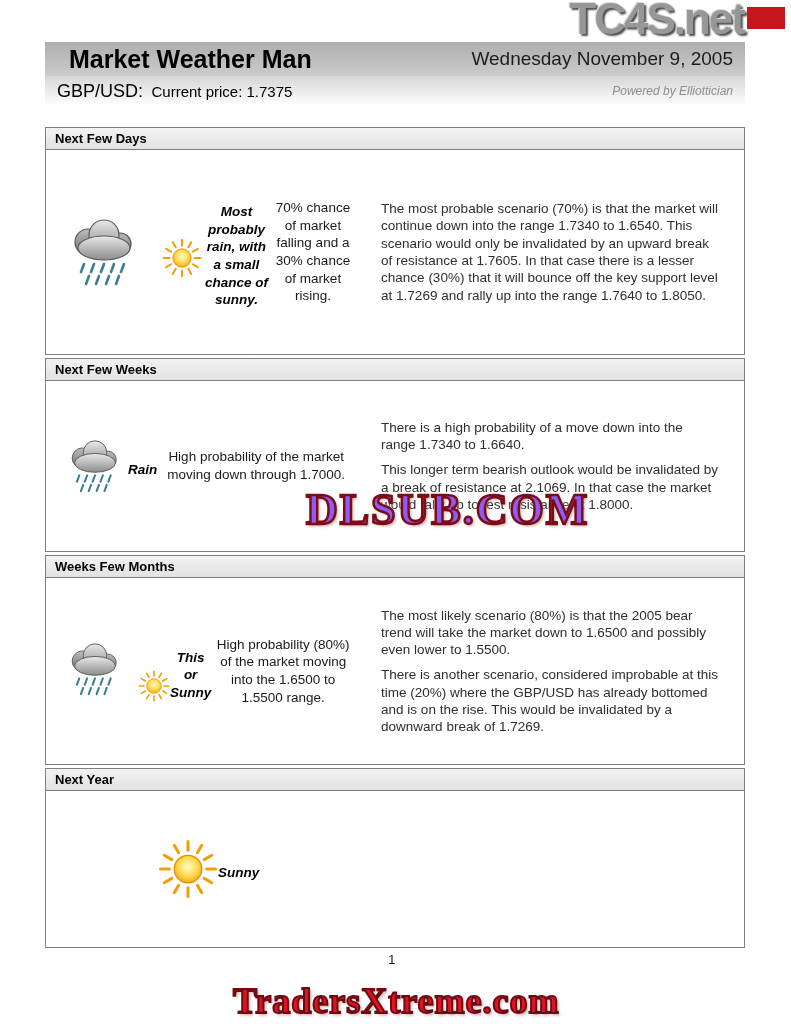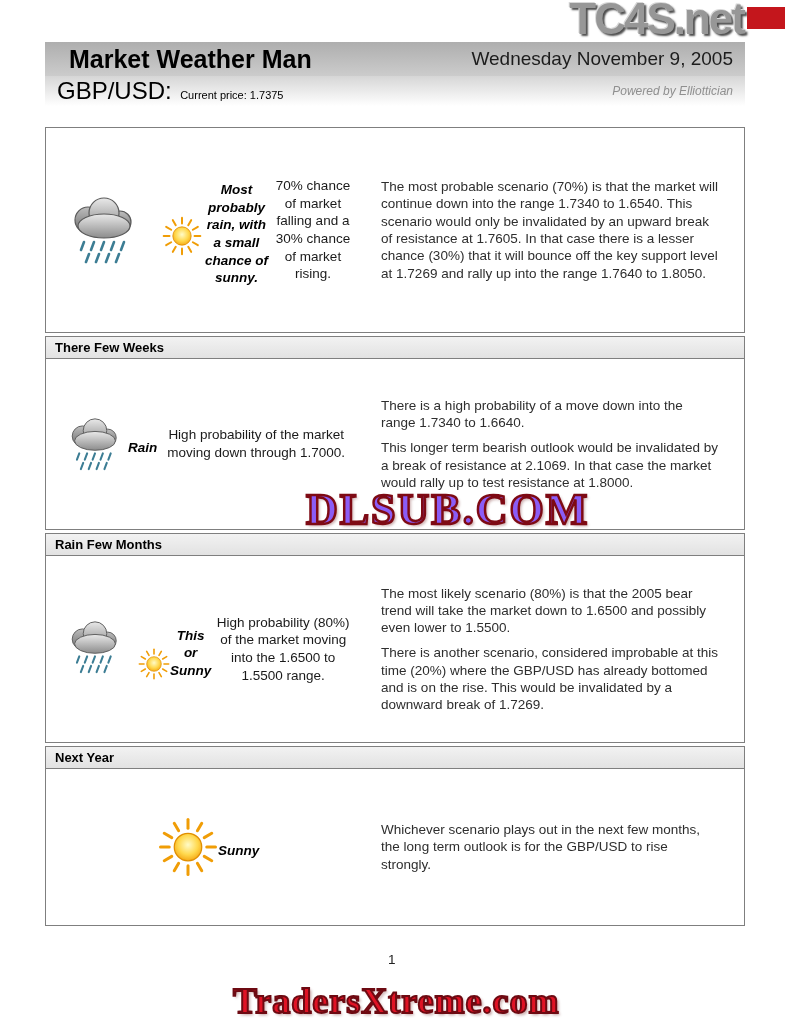--- a/index.html
+++ b/index.html
@@ -36,22 +36,22 @@
     padding: 0 12px 0 24px;
   }
   .doc-title { font-size: 25px; font-weight: bold; color: #000; }
   .doc-date  { font-size: 19px; color: #1c1c1c; }
   .sub-bar {
     height: 30px;
     background: linear-gradient(to bottom, #d6d6d6, #ffffff);
     display: flex; align-items: center; justify-content: space-between;
     padding: 0 12px;
   }
-  .pair { font-size: 24px; color: #000; }
-  .price { font-size: 11px; color: #000; margin-left: 4px; }
+  .pair { font-size: 18px; color: #000; }
+  .price { font-size: 15px; color: #000; margin-left: 4px; }
   .powered { font-size: 12px; font-style: italic; color: #8f8f8f; text-align: center; }
 
   
   .sections { position: absolute; left: 45px; right: 46px; top: 127px; }
   .panel { border: 1px solid #7f7f7f; background: #fff; margin-bottom: 3px; }
   .panel-header {
     background: linear-gradient(to bottom, #f2f2f2, #e2e2e2);
     border-bottom: 1px solid #7f7f7f;
     padding: 3px 9px; font-size: 13px; font-weight: bold; color: #000;
   }
@@ -148,20 +148,23 @@
       <span class="pair">GBP/USD:</span>
       <span class="price">Current price: 1.7375</span>
     </span>
     <span class="powered">Powered by Elliottician</span>
   </div>
 </div>
 
 <div class="sections">
 
   <section class="panel">
+    <div class="panel-header">
+      <span>Next Few Days</span>
+    </div>
     <div class="panel-body" style="min-height:204px">
       <div class="col-left">
         <div class="icon-row">
           <svg class="icon-cloud-lg" viewBox="0 0 84 72">
             <g stroke="#5a5a5a" stroke-width="1.2">
               <circle cx="26" cy="26" r="13" fill="url(#cloudGradDark)"></circle>
               <circle cx="58" cy="28" r="11" fill="url(#cloudGradDark)"></circle>
               <circle cx="42" cy="19" r="15" fill="url(#cloudGrad)"></circle>
               <ellipse cx="42" cy="32" rx="26" ry="12" fill="url(#cloudGrad)"></ellipse>
             </g>
@@ -199,21 +202,21 @@
         <div class="caption-text">70% chance of market falling and a 30% chance of market rising.</div>
       </div>
       <div class="col-right">
         <p>The most probable scenario (70%) is that the market will continue down into the range 1.7340 to 1.6540. This scenario would only be invalidated by an upward break of resistance at 1.7605. In that case there is a lesser chance (30%) that it will bounce off the key support level at 1.7269 and rally up into the range 1.7640 to 1.8050.</p>
       </div>
     </div>
   </section>
 
   <section class="panel">
     <div class="panel-header">
-      <span>There Few Weeks</span>
+      <span>Next Few Weeks</span>
     </div>
     <div class="panel-body" style="min-height:170px">
       <div class="col-left">
         <div class="icon-row">
           <svg class="icon-cloud-md" viewBox="0 0 84 72">
             <g stroke="#5a5a5a" stroke-width="1.2">
               <circle cx="26" cy="26" r="13" fill="url(#cloudGradDark)"></circle>
               <circle cx="58" cy="28" r="11" fill="url(#cloudGradDark)"></circle>
               <circle cx="42" cy="19" r="15" fill="url(#cloudGrad)"></circle>
               <ellipse cx="42" cy="32" rx="26" ry="12" fill="url(#cloudGrad)"></ellipse>
@@ -236,21 +239,21 @@
       </div>
       <div class="col-right">
         <p>There is a high probability of a move down into the range 1.7340 to 1.6640.</p>
         <p>This longer term bearish outlook would be invalidated by a break of resistance at 2.1069. In that case the market would rally up to test resistance at 1.8000.</p>
       </div>
     </div>
   </section>
 
   <section class="panel">
     <div class="panel-header">
-      <span>Rain Few Months</span>
+      <span>Weeks Few Months</span>
     </div>
     <div class="panel-body" style="min-height:186px">
       <div class="col-left">
         <div class="icon-row">
           <svg class="icon-cloud-md" viewBox="0 0 84 72">
             <g stroke="#5a5a5a" stroke-width="1.2">
               <circle cx="26" cy="26" r="13" fill="url(#cloudGradDark)"></circle>
               <circle cx="58" cy="28" r="11" fill="url(#cloudGradDark)"></circle>
               <circle cx="42" cy="19" r="15" fill="url(#cloudGrad)"></circle>
               <ellipse cx="42" cy="32" rx="26" ry="12" fill="url(#cloudGrad)"></ellipse>
@@ -315,23 +318,20 @@
               <line x1="16.5" y1="11" x2="13" y2="5"></line>
                 <line x1="24" y1="9" x2="24" y2="2"></line>
               <line x1="31.5" y1="11" x2="35" y2="5"></line>
                 <line x1="37" y1="16.5" x2="43" y2="13"></line>
             </g>
             <circle cx="24" cy="24" r="11" fill="url(#sunGrad)" stroke="#e08e00"></circle>
           </svg>
         </div>
         <div class="caption-title">Sunny</div>
       </div>
-      <div class="col-right">
-        <p>Whichever scenario plays out in the next few months, the long term outlook is for the GBP/USD to rise strongly.</p>
-      </div>
     </div>
   </section>
 
 </div>
 
 <div class="page-num">1</div>
 <div class="wm-center">DLSUB.COM</div>
 <div class="wm-bottom">TradersXtreme.com</div>
 
 </body></html>

